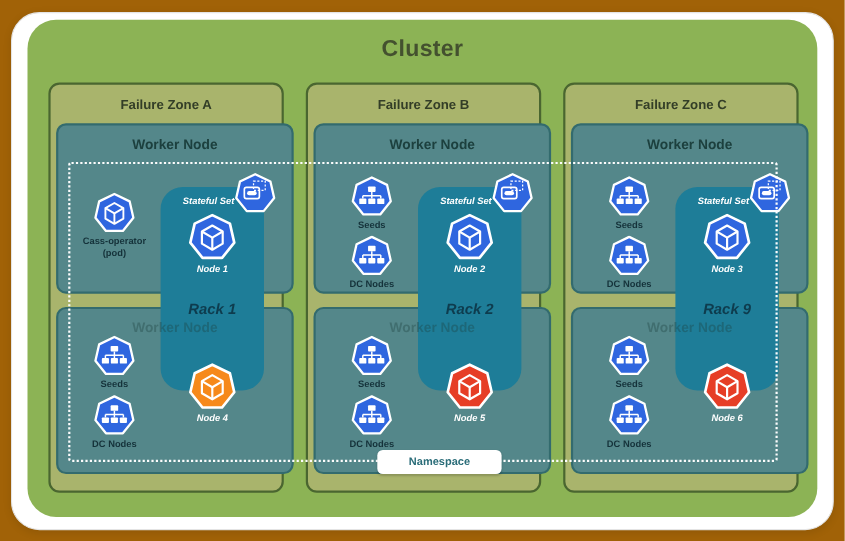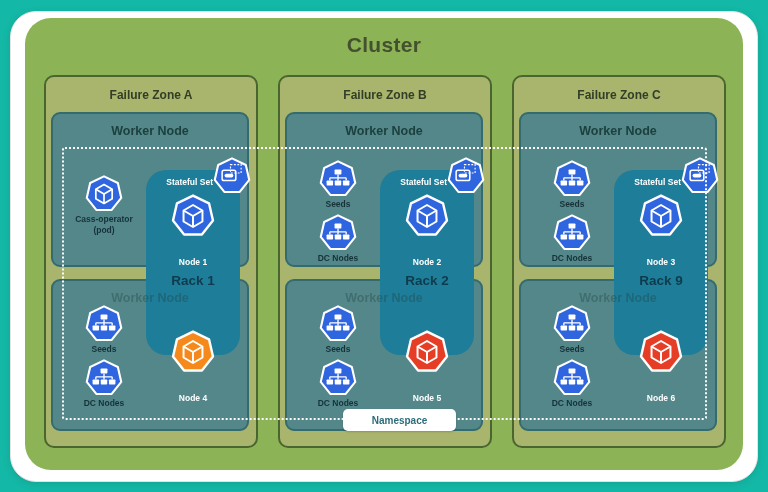--- a/index.html
+++ b/index.html
@@ -1,56 +1,56 @@
 <!DOCTYPE html>
 <html><head>
 <meta charset="utf-8">
 <style>
   html,body{margin:0;padding:0;background:#fff;}
-  .page{position:relative;width:768px;height:492px;background:#14b8a6;overflow:hidden;
+  .page{position:relative;width:768px;height:492px;background:#a16207;overflow:hidden;
         font-family:"Liberation Sans","DejaVu Sans",sans-serif;}
   .card{position:absolute;left:10px;top:11px;right:10px;bottom:10px;background:#fff;
         border:1px solid #e4e4e4;border-radius:26px;box-shadow:0 2px 8px rgba(0,0,0,.10);}
   .cluster{position:absolute;left:25px;top:18px;width:718px;height:452px;border-radius:26px;
         background:var(--cluster);}
   .cluster-title{position:absolute;top:15px;left:0;right:0;text-align:center;
         font-size:21px;font-weight:600;color:#44512f;letter-spacing:.3px;}
   .zone{position:absolute;top:57px;width:214px;height:373px;background:var(--zoneFill);
         border:2px solid var(--zoneBorder);border-radius:10px;box-sizing:border-box;}
   .zone-title{position:absolute;top:11px;left:0;right:0;text-align:center;
         font-size:12px;font-weight:700;color:#333e27;}
-  .worker{position:absolute;left:5px;width:198px;background:var(--workerFill);
+  .worker{position:absolute;left:5px;width:216px;background:var(--workerFill);
         border:2px solid var(--workerBorder);border-radius:9px;box-sizing:border-box;}
   .worker-top{top:35px;height:155px;}
   .worker-bottom{top:202px;height:152px;}
   .worker-title{position:absolute;top:10px;left:0;right:0;text-align:center;
         font-size:12.5px;font-weight:700;color:#1c403e;}
   .worker-title.faded{opacity:.35;z-index:20;}
   .icon-stack{position:absolute;left:10px;width:82px;display:flex;flex-direction:column;
         align-items:center;gap:4px;}
   .worker-top .icon-stack{top:46px;}
   .worker-bottom .icon-stack{top:24px;}
   .icon-stack.single{padding-top:15px;}
   .icon-item{display:flex;flex-direction:column;align-items:center;}
   .icon-item svg{width:38px;height:38px;display:block;}
   .icon-label{margin-top:1px;font-size:8.5px;font-weight:600;color:#15323a;
         text-align:center;line-height:1.3;max-width:80px;}
   .rack{position:absolute;left:100px;top:93px;width:94px;height:185px;border-radius:20px;
-        background:var(--rackFill);z-index:10;}
+        background:var(--rackFill);z-index:10;font-style:italic;}
   .ss-label{position:absolute;top:7px;left:0;right:27px;text-align:right;
         font-size:8.5px;font-weight:600;color:#ffffff;}
   .ss-icon{position:absolute;top:-13px;right:-11px;width:38px;height:38px;}
   .ss-icon svg{width:38px;height:38px;display:block;}
   .rack-label{position:absolute;top:103px;left:0;right:0;text-align:center;
         font-size:13.5px;font-weight:700;color:#0e3c4e;}
   .rack-node{position:absolute;left:0;right:0;display:flex;flex-direction:column;align-items:center;}
   .rack-node svg{width:44px;height:44px;display:block;}
   .rack-node-top{top:24px;}
   .rack-node-bottom{top:160px;}
-  .rack-node .icon-label{color:#ffffff;margin-top:19px;}
+  .rack-node .icon-label{color:#ffffff;margin-top:1px;}
   .namespace-rect{position:absolute;left:62px;top:147px;width:645px;height:273px;
         border:2px dotted #fdfdfd;border-radius:3px;z-index:40;pointer-events:none;box-sizing:border-box;}
   .namespace-pill{position:absolute;left:343px;top:409px;width:113px;height:22px;background:#ffffff;
         border-radius:5px;z-index:45;display:flex;align-items:center;justify-content:center;
         font-size:10px;font-weight:700;color:#2b6d79;box-shadow:0 1px 2px rgba(0,0,0,.18);}
 </style>
 </head>
 <body>
 
 <div class="page" style="--cluster: #8cb355; --zoneFill: #a9b46c; --zoneBorder: #4a6630; --workerFill: #54878a; --workerBorder: #336b6e; --rackFill: #1e7d98;">

